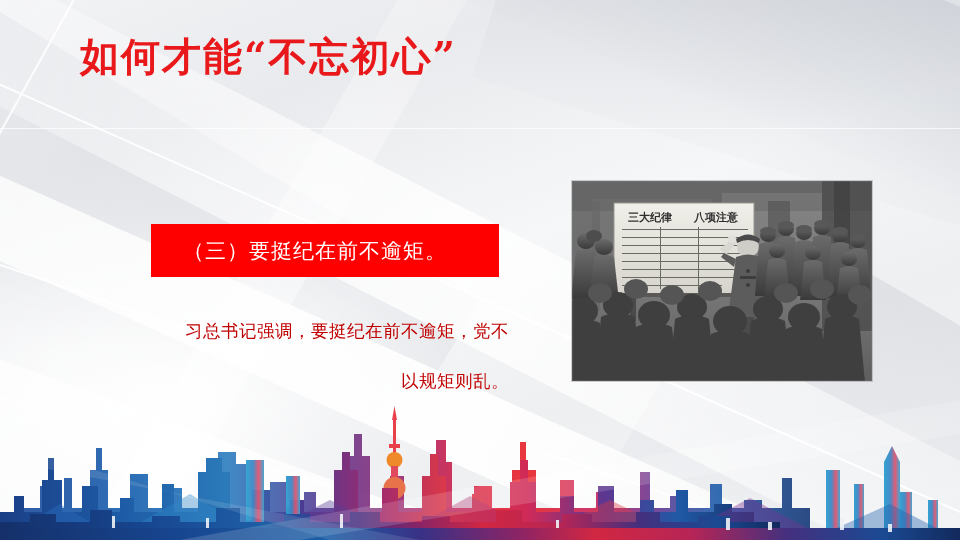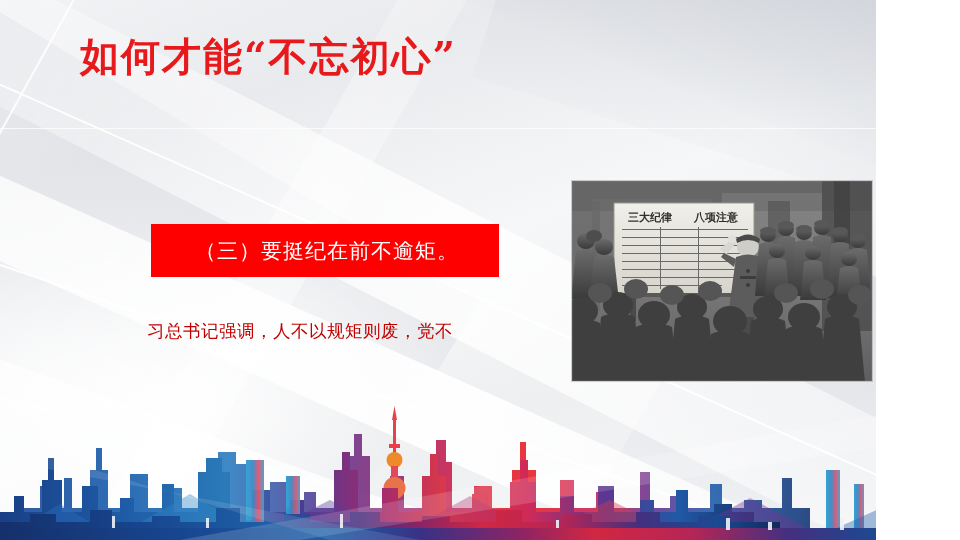--- a/index.html
+++ b/index.html
@@ -6,24 +6,25 @@
     margin: 0;
     padding: 0;
     background: #ffffff;
   }
   body {
     font-family: "Liberation Sans", sans-serif;
   }
 
   .slide {
     position: relative;
-    width: 876px;
+    width: 960px;
     height: 540px;
     overflow: hidden;
     background: linear-gradient(160deg, #f2f3f5 0%, #e9eaed 22%, #f6f7f8 48%, #eeeff1 70%, #f7f8f9 100%);
+    text-align: right;
   }
 
   
   .bg-layer {
     position: absolute;
     inset: 0;
     overflow: hidden;
     pointer-events: none;
   }
   .bg-band {
@@ -145,21 +146,21 @@
     width: 348px;
     height: 53px;
     background: #ff0000;
     display: flex;
     align-items: center;
   }
   .red-banner-text {
     color: #ffffff;
     font-family: "DejaVu Sans", "Liberation Sans", sans-serif;
     font-size: 21px;
-    padding-left: 44px;
+    padding-left: 32px;
     letter-spacing: 1px;
     white-space: nowrap;
   }
 
   
   .body-text {
     position: absolute;
     left: 147px;
     top: 306px;
     width: 362px;
@@ -216,21 +217,22 @@
     <div class="glow-bl"></div>
   </div>
 
   <div class="slide-title">如何才能“不忘初心”</div>
 
   <div class="red-banner">
     <span class="red-banner-text">（三）要挺纪在前不逾矩。</span>
   </div>
 
   <div class="body-text">
-    <div>习总书记强调，人不以规矩则废，党不</div>
+    <div>习总书记强调，要挺纪在前不逾矩，党不</div>
+    <div>以规矩则乱。</div>
   </div>
 
   <div class="photo-frame">
     <svg width="300" height="200" viewBox="0 0 300 200">
       <defs>
         <linearGradient id="skyBg" x1="0" y1="0" x2="0" y2="1">
           <stop offset="0%" stop-color="#8e8e8e"></stop>
           <stop offset="55%" stop-color="#777777"></stop>
           <stop offset="100%" stop-color="#5e5e5e"></stop>
         </linearGradient>

